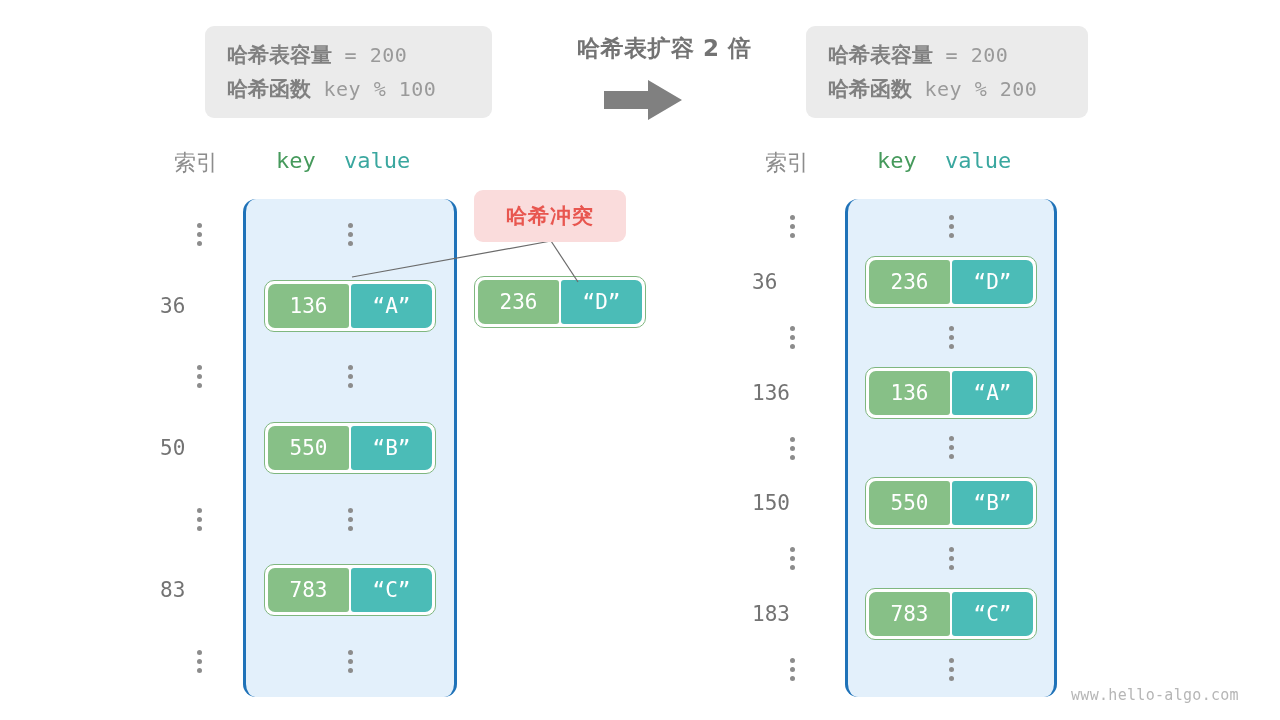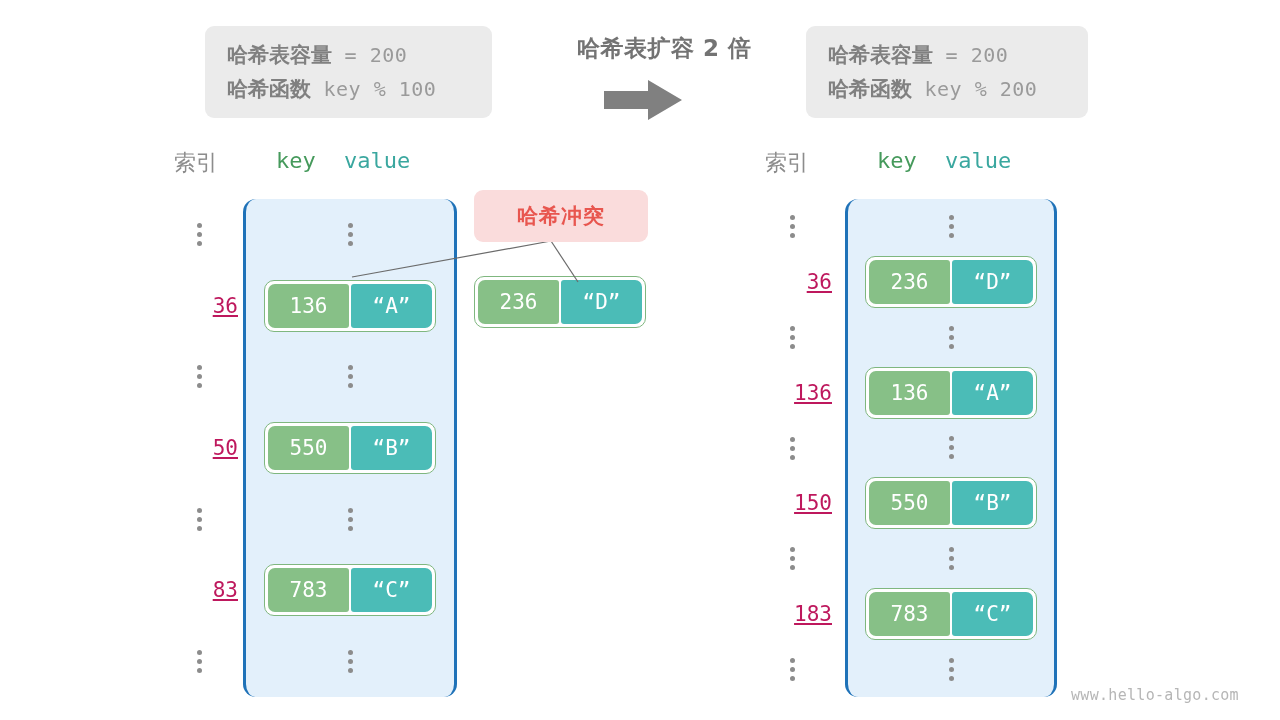--- a/index.html
+++ b/index.html
@@ -96,25 +96,24 @@
   .row {
     position: absolute;
     left: 0;
     width: 100%;
     display: flex;
     align-items: center;
     justify-content: center;
   }
   .index-label {
     position: absolute;
-    text-align: right;
-    color: #be185d;
+    text-align: left;
+    color: #737373;
     font-size: 21px;
     font-family: "DejaVu Sans Mono", "Liberation Mono", monospace;
-    text-decoration: underline;
   }
 
   
   .vdots {
     display: flex;
     flex-direction: column;
     align-items: center;
     justify-content: center;
     gap: 4px;
   }
@@ -314,21 +313,21 @@
 
   <div class="pair" style="position:absolute; left:474px; top:276px; width:172px; height:52px;">
     <span class="cell cell-key" style="width:82px; height:100%; font-size:21px;">236</span>
     <span class="cell cell-val" style="width:82px; height:100%; font-size:21px;">“D”</span>
   </div>
 
   <svg class="leader-lines">
     <line x1="352" y1="277" x2="551" y2="241" stroke="#6b6b6b" stroke-width="1.2"></line>
     <line x1="551" y1="241" x2="578" y2="282" stroke="#6b6b6b" stroke-width="1.2"></line>
   </svg>
-  <div class="collision-box" style="left:474px; top:190px; width:174px; height:52px;">哈希冲突</div>
+  <div class="collision-box" style="left:474px; top:190px; width:152px; height:52px;">哈希冲突</div>
 
   <div class="bucket-array" style="left:845px; top:199px; width:212px; height:498px;">
     <div id="right-rows">
         <div class="row" style="top: 0px; height: 55.3333px;">
           <span class="vdots">
             <i></i>
             <i></i>
             <i></i>
           </span>
         </div>

